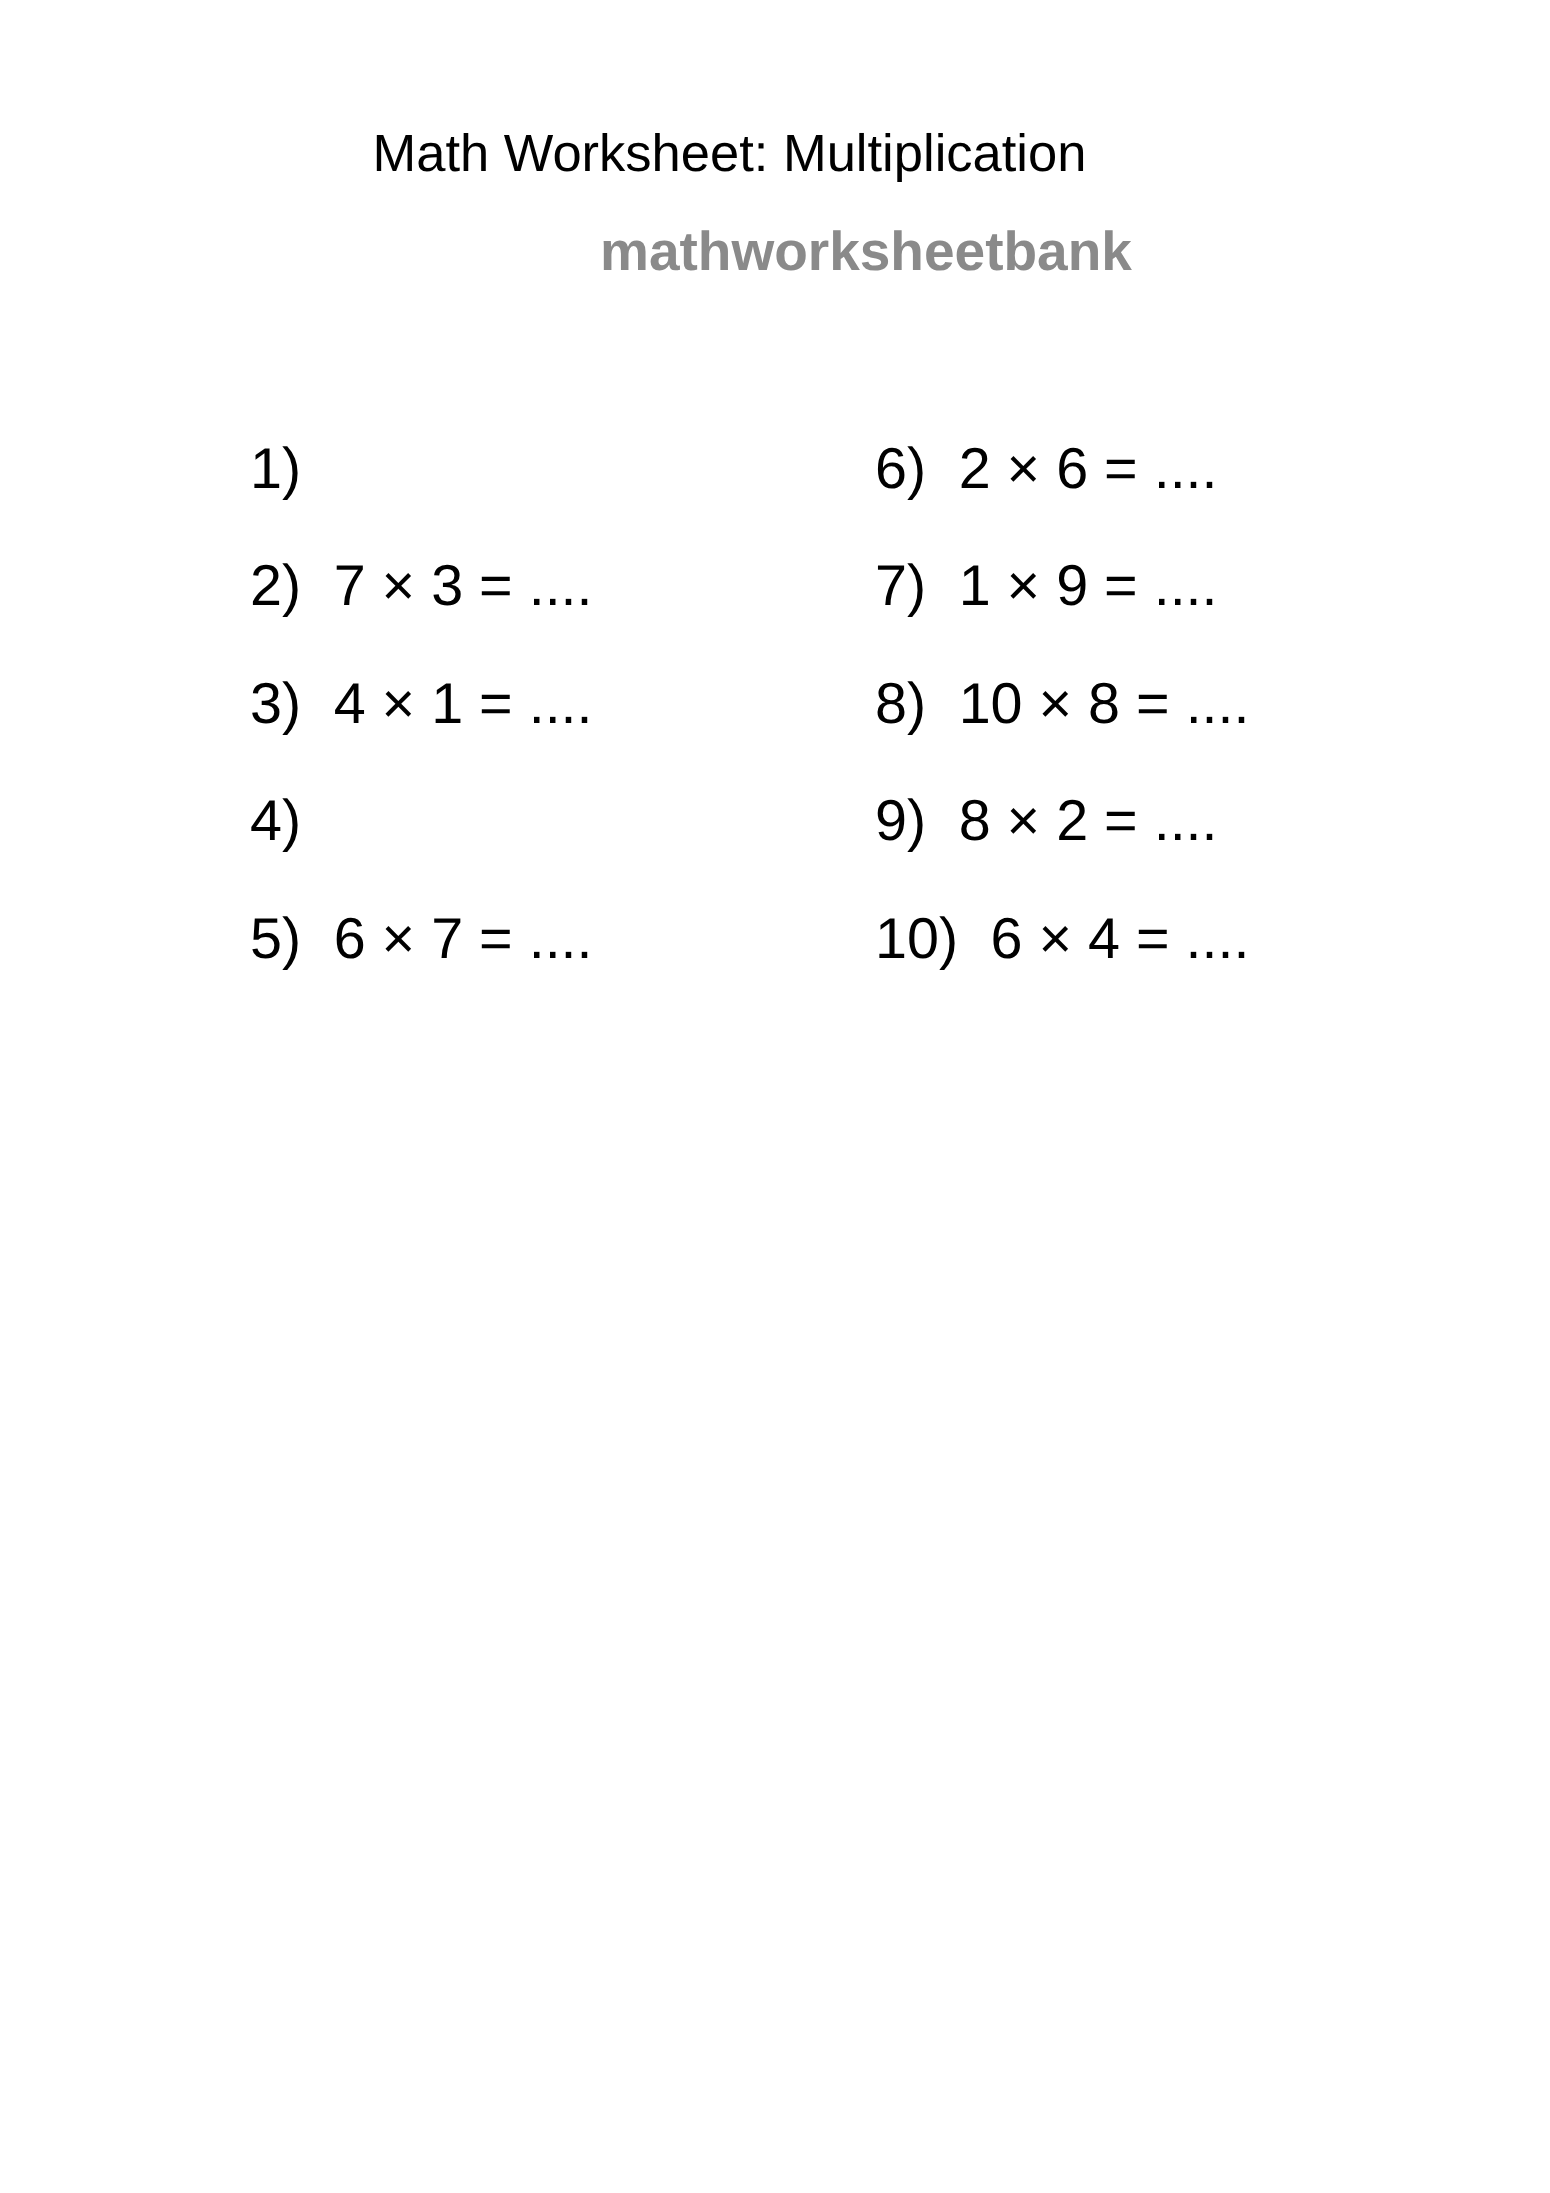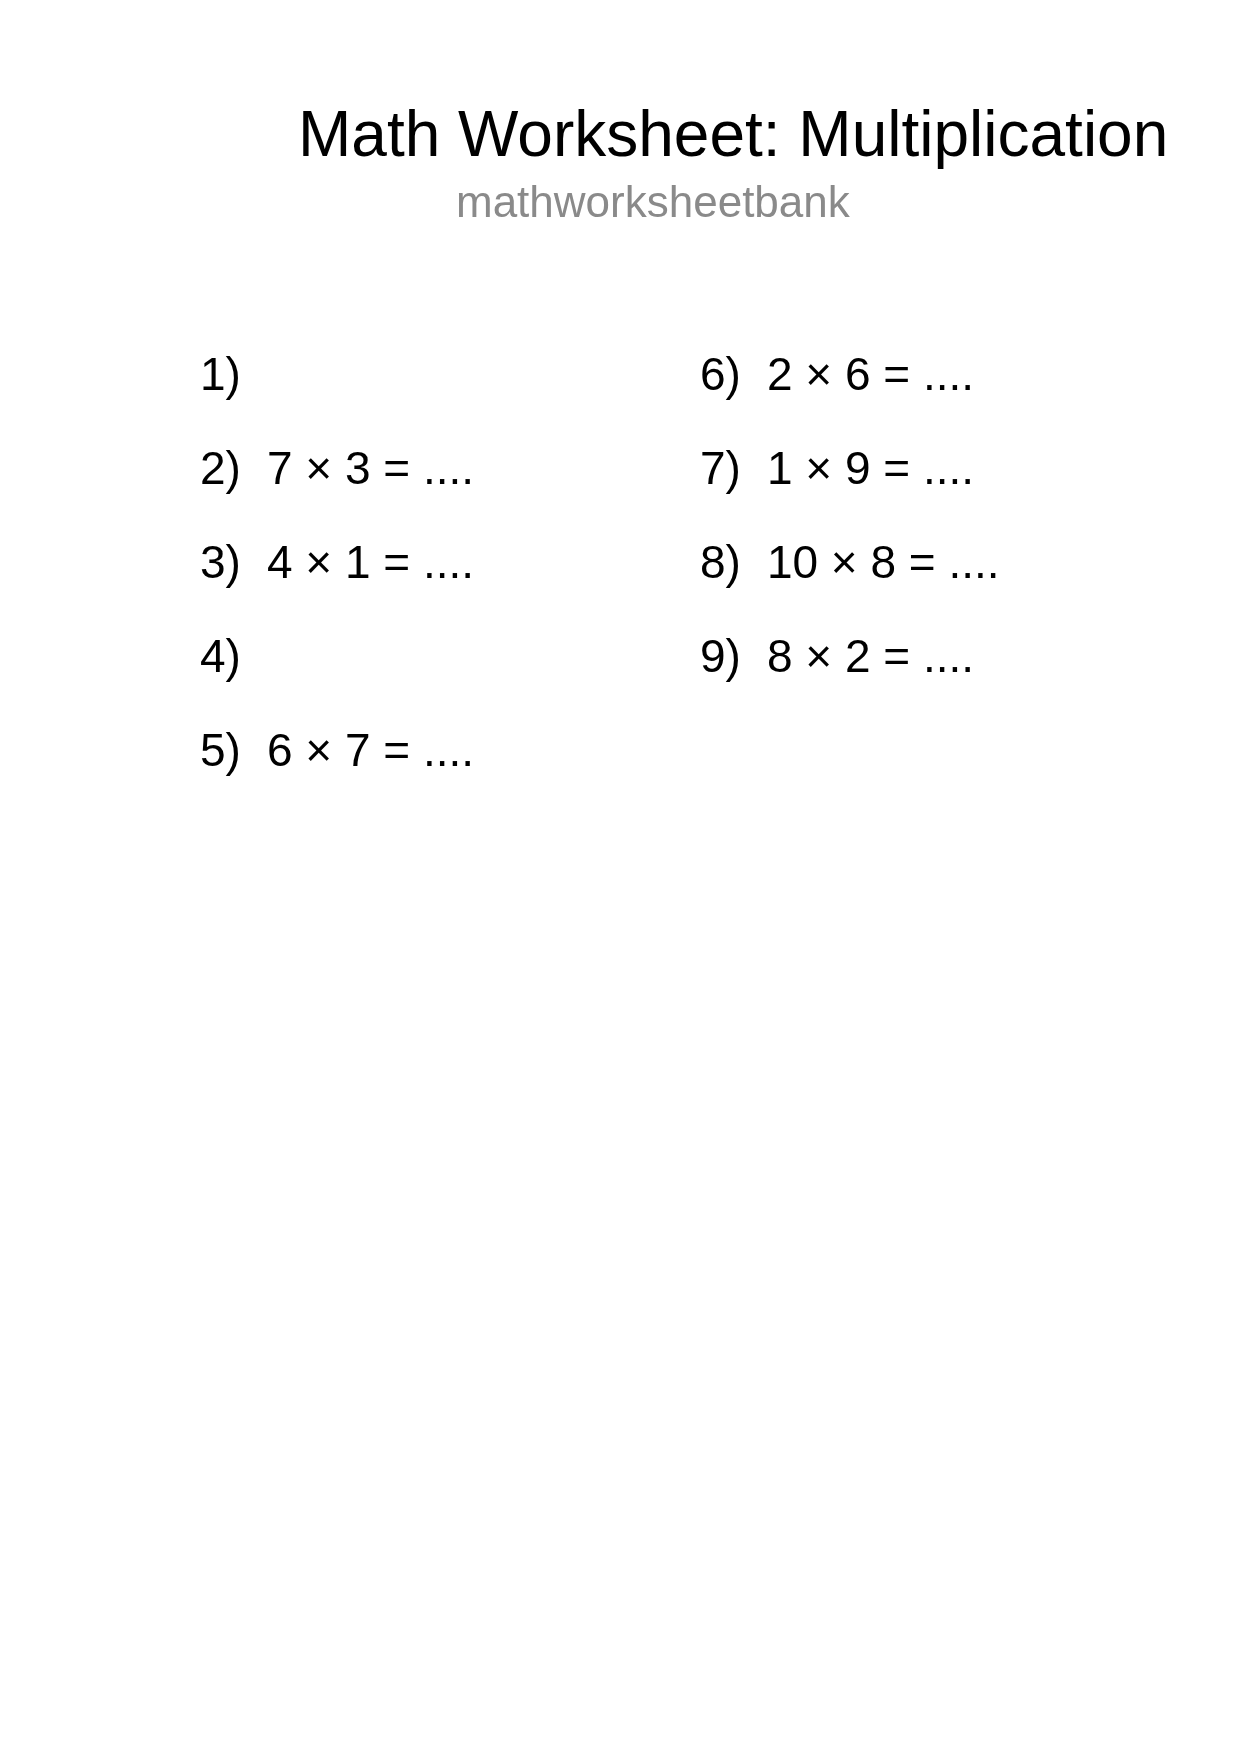--- a/index.html
+++ b/index.html
@@ -17,32 +17,32 @@
   .page {
     position: absolute;
     inset: 0;
     background: #ffffff;
   }
   .page-title {
     position: absolute;
     left: 298px;
     top: 102px;
     margin: 0;
-    font-size: 64px;
+    font-size: 42px;
     font-weight: 400;
     line-height: 1;
     color: #000000;
     white-space: nowrap;
   }
   .page-subtitle {
     position: absolute;
-    left: 456px;
+    left: 480px;
     top: 180px;
     font-size: 44px;
-    font-weight: 400;
+    font-weight: 700;
     line-height: 1;
     color: #8a8a8a;
     white-space: nowrap;
   }
   .problems-column {
     position: absolute;
     top: 351px;
   }
   .problems-column.left  { left: 200px; }
   .problems-column.right { left: 700px; }
@@ -101,15 +101,19 @@
       <span class="problem-expression">1 × 9 = ....</span>
     </div>
     <div class="problem-row">
       <span class="problem-number">8)</span>
       <span class="problem-expression">10 × 8 = ....</span>
     </div>
     <div class="problem-row">
       <span class="problem-number">9)</span>
       <span class="problem-expression">8 × 2 = ....</span>
     </div>
+    <div class="problem-row">
+      <span class="problem-number">10)</span>
+      <span class="problem-expression">6 × 4 = ....</span>
+    </div>
   </div>
 
 </div>
 
 </body></html>

